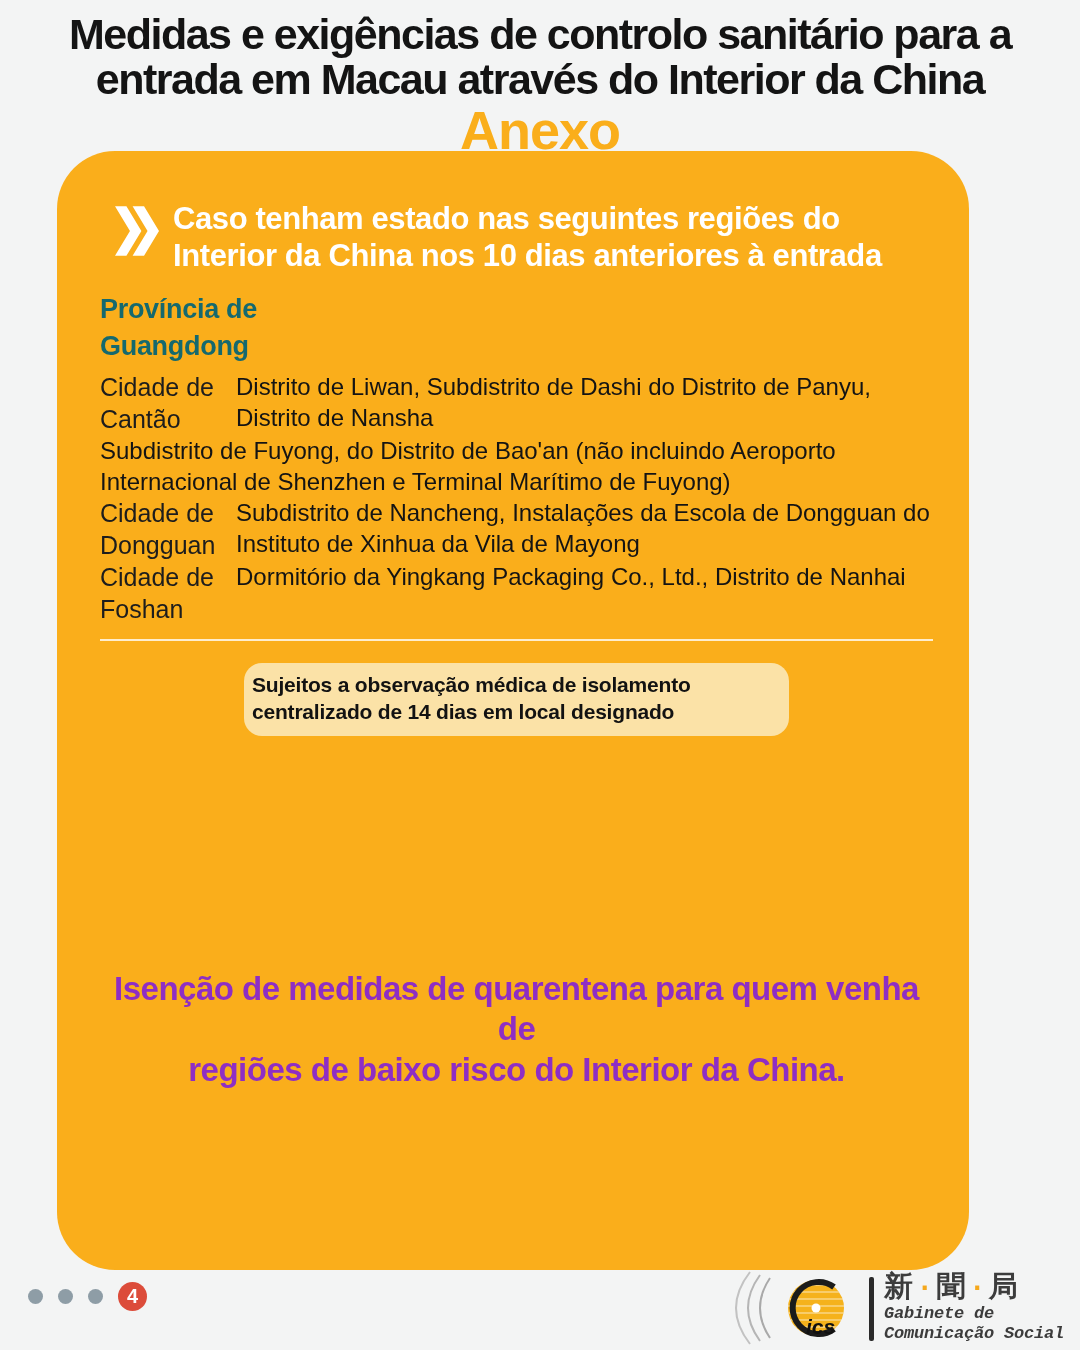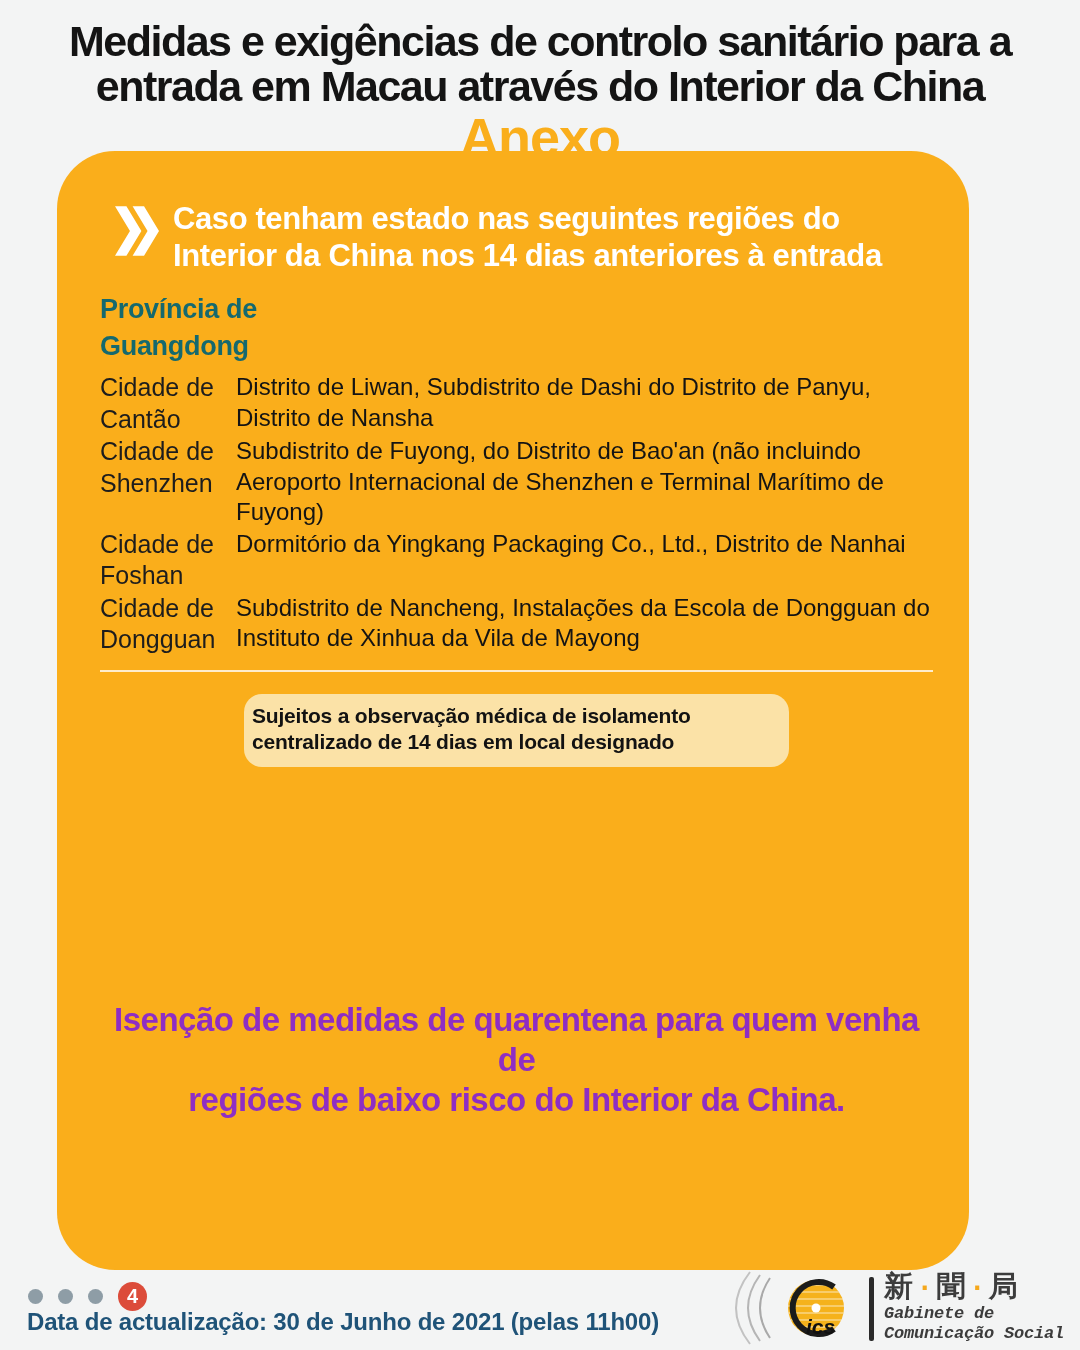--- a/index.html
+++ b/index.html
@@ -6,21 +6,21 @@
   html,body { width:1080px; height:1350px; }
   body {
     background:#F3F4F4;
     font-family:"Liberation Sans", sans-serif;
     position:relative;
     overflow:hidden;
   }
   .page { position:relative; width:1080px; height:1350px; }
 
   
-  .title-block { position:absolute; top:19px; left:0; width:1080px; text-align:center; }
+  .title-block { position:absolute; top:12px; left:0; width:1080px; text-align:center; }
   .main-title {
     font-size:43px; font-weight:800; color:#141414;
     line-height:1.04; letter-spacing:-1.5px;
   }
   .annex {
     font-size:54px; font-weight:800; color:#FAAE1B;
     line-height:1.0; margin-top:2px; letter-spacing:-1px;
   }
 
   
@@ -114,45 +114,44 @@
 
   <div class="card">
 
     <div class="heading-row">
       <svg class="chevron-svg" width="44" height="56" viewBox="0 0 50 56">
         <path d="M0 0 H13 L30 28 L13 56 H0 L17 28 Z" fill="#FFFFFF"></path>
         <path d="M20 0 H33 L50 28 L33 56 H20 L37 28 Z" fill="#FFFFFF"></path>
       </svg>
       <div class="heading-text">
         <div>Caso tenham estado nas seguintes regiões do</div>
-        <div>Interior da China nos 14 dias anteriores à entrada</div>
+        <div>Interior da China nos 10 dias anteriores à entrada</div>
       </div>
     </div>
 
     <div class="region-table">
       <div class="province">
         <div>Província de</div>
         <div>Guangdong</div>
       </div>
       <div class="rows">
         <div class="row">
           <div class="city">Cidade de Cantão</div>
           <div class="areas">Distrito de Liwan, Subdistrito de Dashi do Distrito de Panyu, Distrito de Nansha</div>
         </div>
         <div class="row">
-          <div class="city">Cidade de Shenzhen</div>
           <div class="areas">Subdistrito de Fuyong, do Distrito de Bao'an (não incluindo Aeroporto Internacional de Shenzhen e Terminal Marítimo de Fuyong)</div>
+        </div>
+        <div class="row">
+          <div class="city">Cidade de Dongguan</div>
+          <div class="areas">Subdistrito de Nancheng, Instalações da Escola de Dongguan do Instituto de Xinhua da Vila de Mayong</div>
         </div>
         <div class="row">
           <div class="city">Cidade de Foshan</div>
           <div class="areas">Dormitório da Yingkang Packaging Co., Ltd., Distrito de Nanhai</div>
-        </div>
-        <div class="row">
-          <div class="city">Cidade de Dongguan</div>
-          <div class="areas">Subdistrito de Nancheng, Instalações da Escola de Dongguan do Instituto de Xinhua da Vila de Mayong</div>
         </div>
       </div>
     </div>
 
     <div class="divider"></div>
 
     <div class="note-box">
       <div>Sujeitos a observação médica de isolamento</div>
       <div>centralizado de 14 dias em local designado</div>
     </div>
@@ -164,21 +163,20 @@
 
   </div>
 
   <div class="pagination">
     <span class="dot"></span>
     <span class="dot"></span>
     <span class="dot"></span>
     <span class="page-badge">4</span>
   </div>
 
-  <div class="update-date">Data de actualização: 30 de Junho de 2021 (pelas 11h00)</div>
 
   <div class="logo">
     <svg width="125" height="78" viewBox="0 0 125 78">
       <defs>
         <clipPath id="logo-circle-clip">
             <circle cx="82" cy="38" r="28"></circle>
           </clipPath>
       </defs>
 
       <path d="M 36 8 Q 16 38 36 68" fill="none" stroke="#A9A9A9" stroke-width="2"></path>

